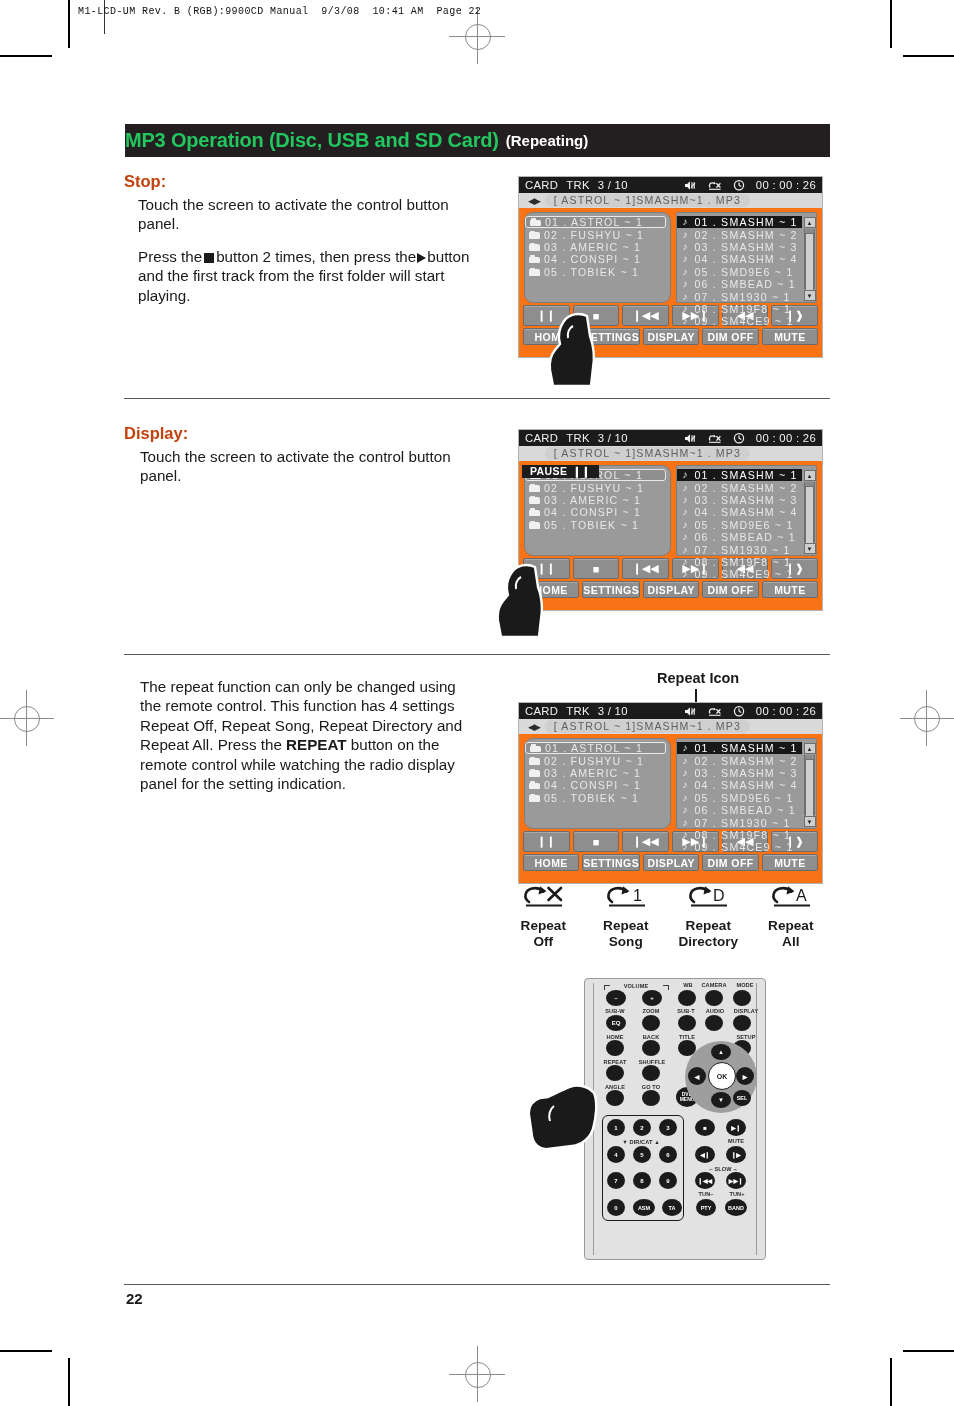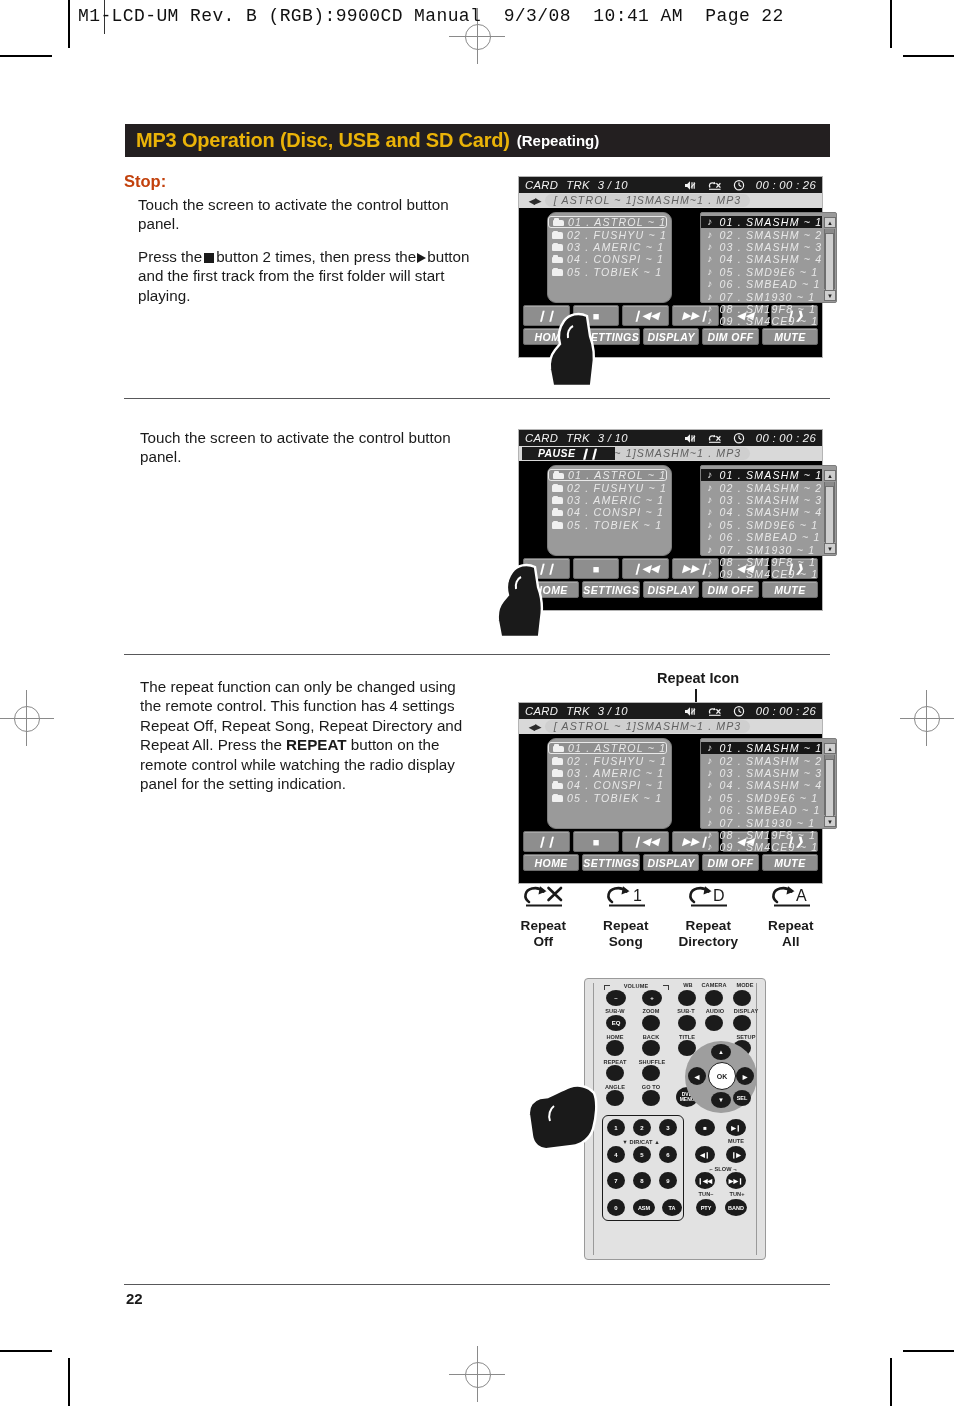--- a/index.html
+++ b/index.html
@@ -13,52 +13,51 @@
   
   .regline{position:absolute;background:#000;}
   .reg-circle{position:absolute;border:1.2px solid #8a8a8a;border-radius:50%;}
   .reg-cross-h{position:absolute;background:#8a8a8a;height:1.2px;}
   .reg-cross-v{position:absolute;background:#8a8a8a;width:1.2px;}
 
   
   .filestamp{
     position:absolute;left:78px;top:6px;
     font-family:"Liberation Mono","DejaVu Sans Mono",monospace;
-    font-size:18px;letter-spacing:.4px;color:#111;white-space:pre;
+    font-size:10px;letter-spacing:.4px;color:#111;white-space:pre;
   }
 
   
   .titlebar{
     position:absolute;left:125px;top:124px;width:705px;height:33px;
     background:#231f20;display:flex;align-items:center;
   }
   .titlebar .t1{
-    color:#eab308;font-weight:bold;font-size:20px;letter-spacing:-.2px;
-    padding-left:11px;
+    color:#22c55e;font-weight:bold;font-size:20px;letter-spacing:-.2px;
   }
   .titlebar .t2{
     color:#fff;font-weight:bold;font-size:15px;padding-left:7px;
   }
 
   
   .sect-h{font-weight:bold;font-size:16.5px;color:#c2410c;}
   .para{font-size:15.2px;line-height:19.4px;color:#1a1a1a;}
   .para b{font-weight:bold;}
   .glyph-stop{display:inline-block;width:10px;height:10px;background:#1a1a1a;
     vertical-align:-1px;margin:0 2px;}
   .glyph-play{display:inline-block;vertical-align:-1px;margin:0 1px;
     width:0;height:0;border-left:9px solid #1a1a1a;
     border-top:5.5px solid transparent;border-bottom:5.5px solid transparent;}
 
   hr.rule{border:none;border-top:1.2px solid #58585a;margin:0;position:absolute;}
 
   
   .lcd{
-    position:absolute;background:#000000;border:1px solid #b4b4b4;
-    box-sizing:border-box;padding:0;font-style:italic;
+    position:absolute;background:#f97316;border:1px solid #b4b4b4;
+    box-sizing:border-box;padding:0;
   }
   .lcd-status{
     background:#1b1b1b;color:#f2f2f2;height:16px;
     display:flex;align-items:center;font-size:11.3px;letter-spacing:.3px;
     padding:0 6px;box-sizing:border-box;
   }
   .lcd-status .grp{display:flex;align-items:center;gap:8px;}
   .lcd-status .spacer{flex:1;}
   .icon-svg{display:block;}
   .lcd-file{
@@ -66,28 +65,28 @@
     font-size:11.3px;color:#4a4a4a;position:relative;
   }
   .lcd-file .ff{
     display:inline-block;margin:0 5px 0 9px;color:#2b2b2b;font-size:9px;letter-spacing:-1px;
   }
   .lcd-file .fname{
     background:#cfcfcf;border-radius:7px;padding:0 9px;line-height:13px;
     color:#606060;letter-spacing:1.1px;font-size:10.6px;white-space:nowrap;
   }
   .lcd-file .pausebox{
-    position:absolute;left:3px;top:1px;background:#1c1c1c;color:#fff;
-    font-weight:bold;font-size:10.5px;padding:0 16px;line-height:13px;
+    position:absolute;left:3px;top:19px;background:#1c1c1c;color:#fff;
+    font-weight:bold;font-size:10.5px;padding:0 8px;line-height:13px;
     letter-spacing:.4px;display:flex;align-items:center;gap:5px;z-index:3;
   }
   .lcd-panes{display:flex;gap:0;padding:4px 5px 0 5px;box-sizing:border-box;}
   .pane{
     background:#9a9a9a;border:1px solid #7e7e7e;border-radius:8px;
-    box-sizing:border-box;padding:3px 0 0 0;position:relative;margin-left:23px;
+    box-sizing:border-box;padding:3px 0 0 0;position:relative;
   }
   .pane.left{width:50%;margin-right:5px;border-radius:9px;}
   .pane.right{flex:1;border-radius:2px;display:flex;}
   .rowlist{flex:1;}
   .row{
     display:flex;align-items:center;height:12.4px;font-size:10.6px;
     color:#e8e8e8;letter-spacing:1.2px;padding-left:4px;white-space:nowrap;
   }
   .row.sel-l{
     background:#8f8f8f;border:1px solid #e9e9e9;border-radius:3px;
@@ -348,20 +347,21 @@
 </div>
 
 <svg class="hand" style="left:543px;top:310px;" width="64" height="78" viewBox="0 0 64 78">
   <path d="M44 6 C36 2 26 4 21 11 C16 18 15 27 17 34 L12 40 C8 45 6 52 7 60 L10 76 L48 76 L50 58 C52 46 50 34 47 26 Z" fill="#1a1a1a" stroke="#fff" stroke-width="2.4"></path>
   <path d="M30 16 C26 18 24 23 25 28" fill="none" stroke="#fff" stroke-width="2"></path>
 </svg>
 
 <hr class="rule" style="left:124px;top:398px;width:706px;">
 
 <div class="abs" style="left:124px;top:424px;width:380px;">
+  <div class="sect-h">Display:</div>
   <div class="para" style="margin:4px 0 0 16px;width:330px;">Touch the screen to activate the control button panel.</div>
 </div>
 
 <div class="lcd" id="lcd2" style="left:518px;top:429px;width:305px;height:182px;">
   <div class="lcd-status">
     <div class="grp">
       <span>CARD</span>
       <span>TRK</span>
       <span>3 / 10</span>
     </div>

